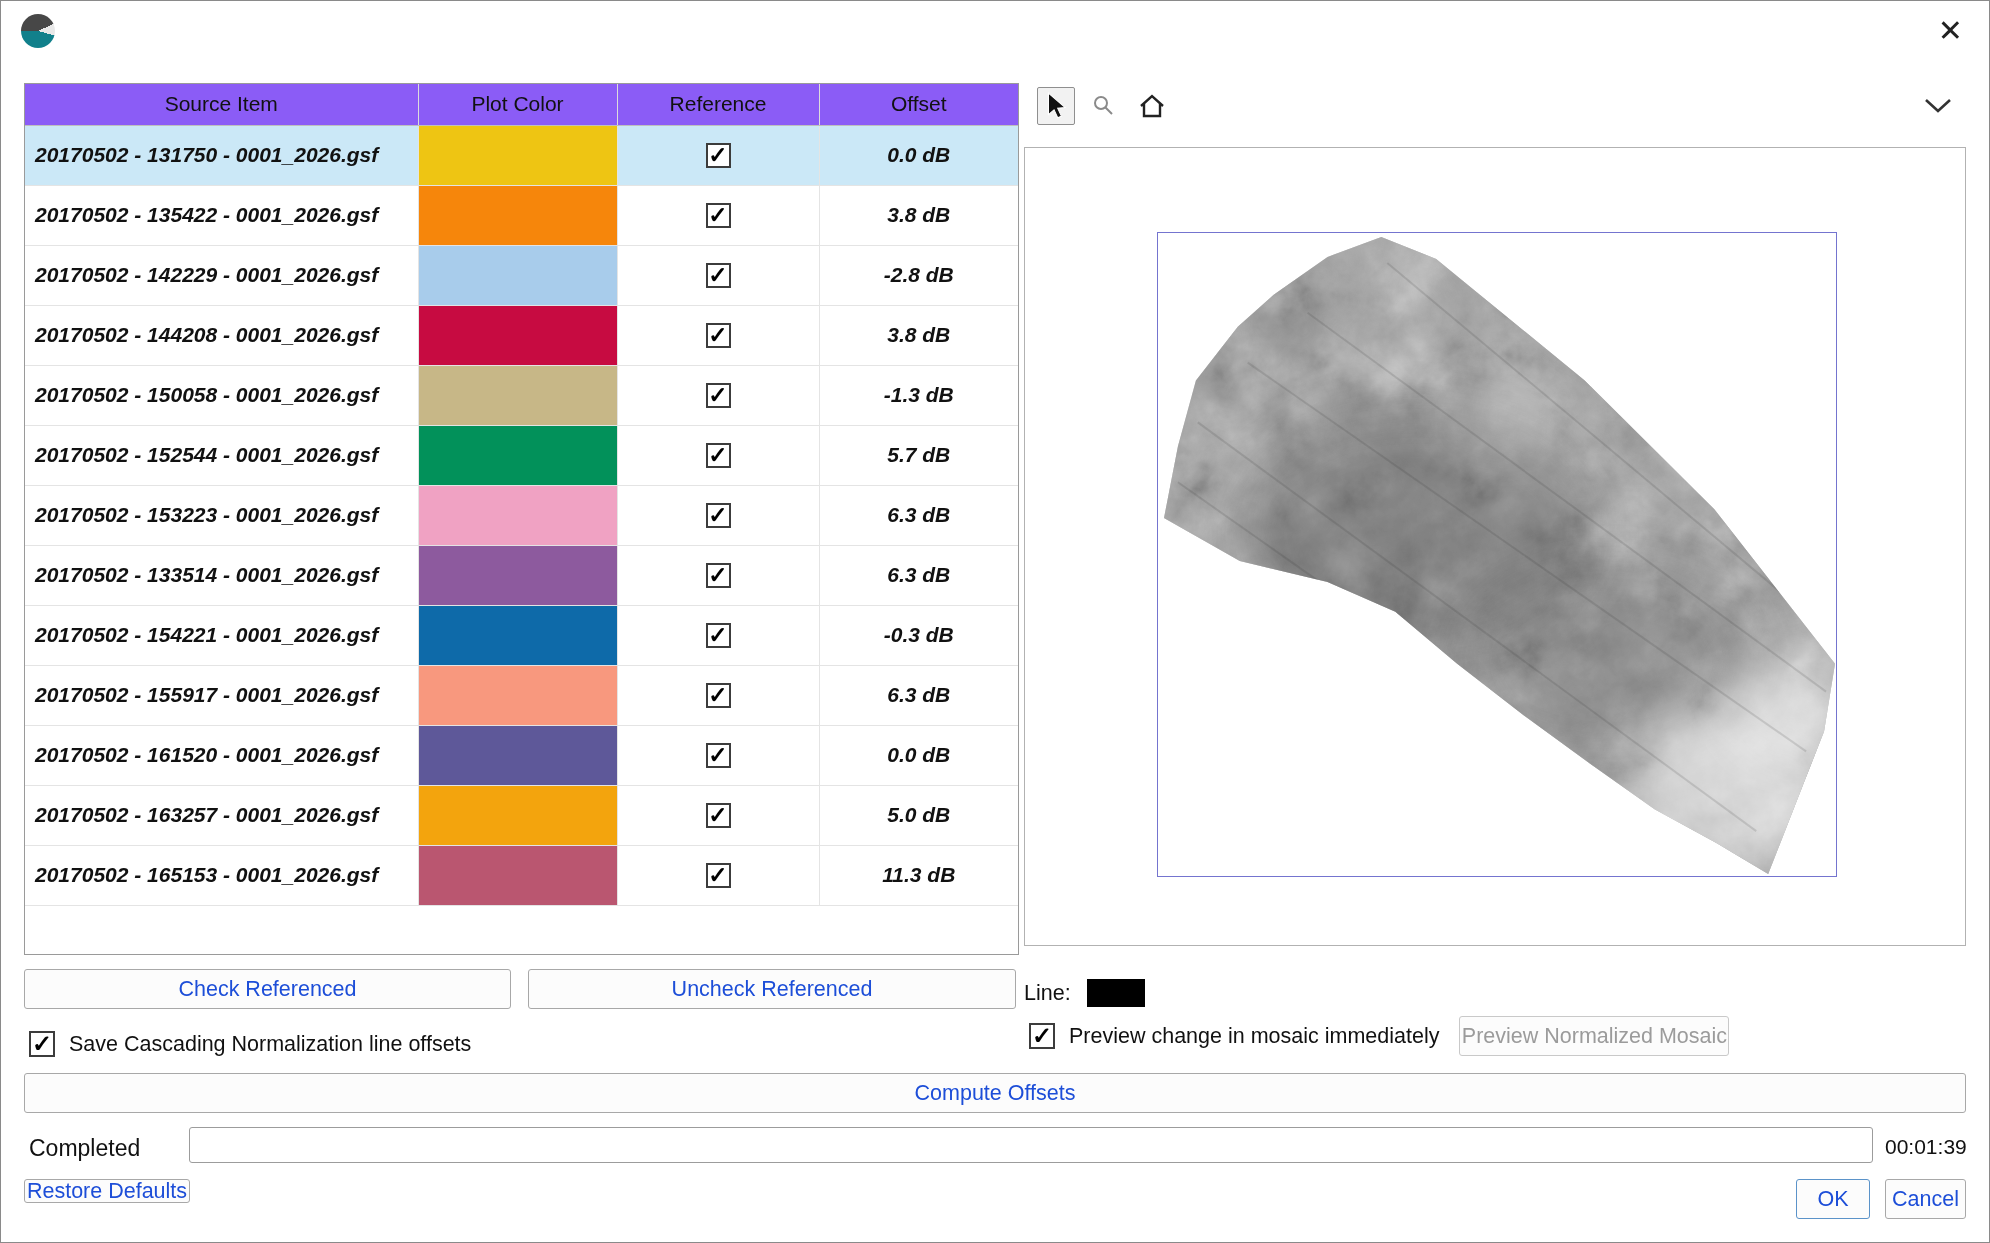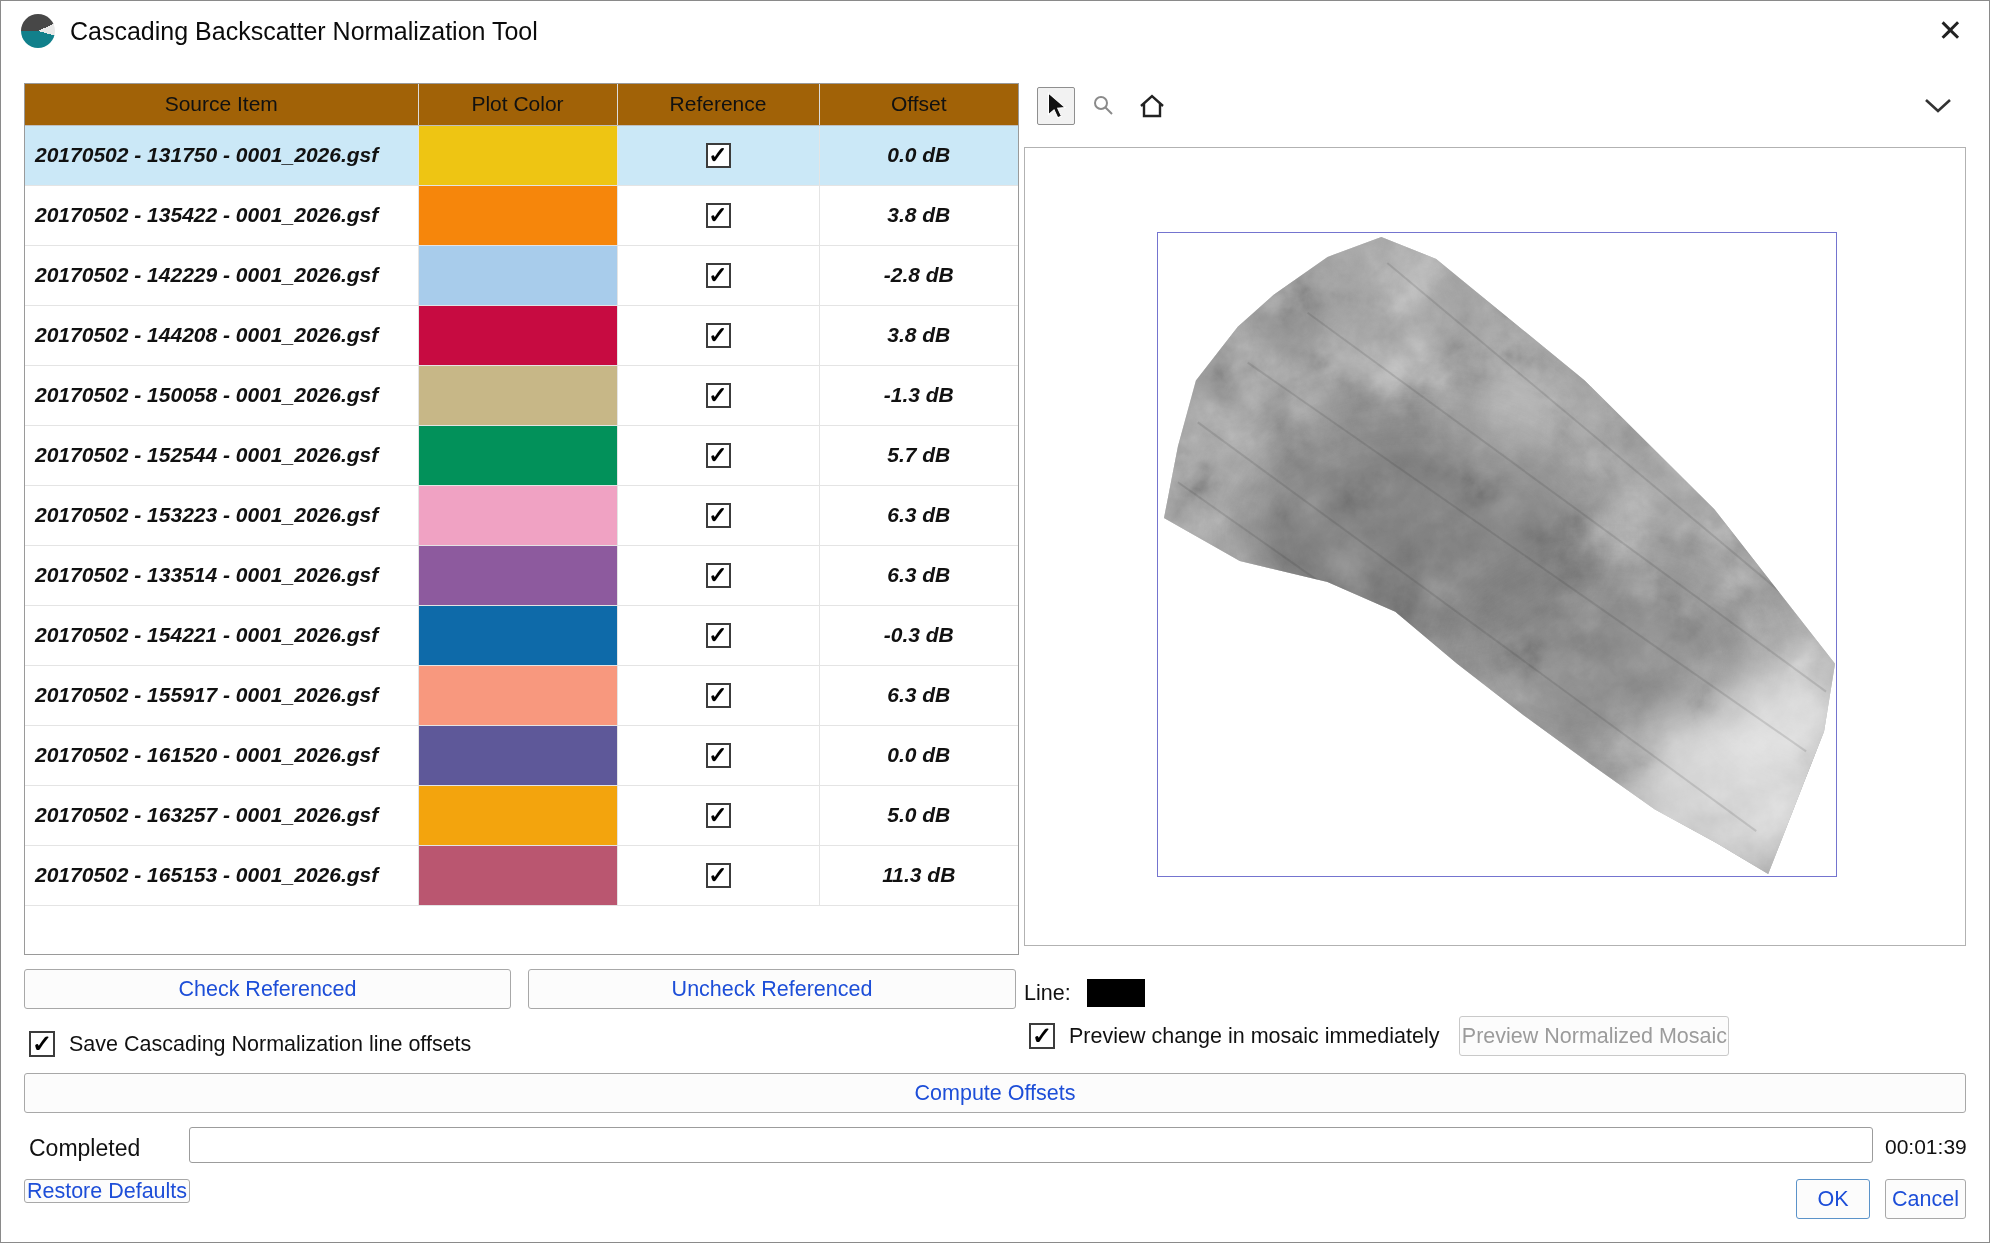--- a/index.html
+++ b/index.html
@@ -15,21 +15,21 @@
   .app-icon { width:34px; height:34px; border-radius:50%;
     background: conic-gradient(from -90deg, #474747 0 155deg, #e8e8e8 155deg 195deg, #11808b 195deg 360deg);
     flex:0 0 auto; }
   .title-text { margin-left:15px; font-size:25px; color:#0b0b0b; }
   .close-btn { position:absolute; right:26px; top:12px; font-size:30px; font-weight:300; color:#222; cursor:pointer; line-height:36px; }
 
   
   .table-wrap { position:absolute; left:23px; top:82px; width:995px; height:872px; border:1px solid #9a9a9a; background:#fff; overflow:hidden; }
   table { border-collapse:collapse; width:100%; table-layout:fixed; }
   col.c-name { width:393px; } col.c-color { width:199px; } col.c-ref { width:202px; } col.c-off { width:199px; }
-  th { height:41px; font-weight:400; font-size:21px; text-align:center; background:#a16207;
+  th { height:41px; font-weight:400; font-size:21px; text-align:center; background:#8b5cf6;
        border-bottom:1px solid #bfbfbf; border-right:1px solid #dcdcdc; }
   th:last-child { border-right:none; }
   td { height:60px; border-bottom:1px solid #e4e4e4; border-right:1px solid #e4e4e4; font-size:21px; }
   td:last-child { border-right:none; }
   td.name-cell { font-weight:bold; font-style:italic; padding-left:10px; text-align:left; }
   td.color-cell { padding:0; }
   td.ref-cell, td.offset-cell { text-align:center; }
   td.offset-cell { font-weight:bold; font-style:italic; }
   tr.selected td.name-cell, tr.selected td.ref-cell, tr.selected td.offset-cell { background:#cbe8f7; }
   .checkbox { display:inline-block; width:25px; height:25px; border:2px solid #3c3c3c; background:#fff;
@@ -73,21 +73,20 @@
   .progress-fill { height:100%; background:#2fc444; width:0%; }
   .progress-time { position:absolute; left:1884px; top:1134px; font-size:21px; }
 </style>
 </head>
 <body>
 
 <div class="window">
 
   <div class="titlebar">
     <div class="app-icon"></div>
-    <div class="title-text">Cascading Backscatter Normalization Tool</div>
     <div class="close-btn">✕</div>
   </div>
 
   <div class="table-wrap">
     <table>
       <colgroup>
           <col class="c-name">
           <col class="c-color">
           <col class="c-ref">
           <col class="c-off">

